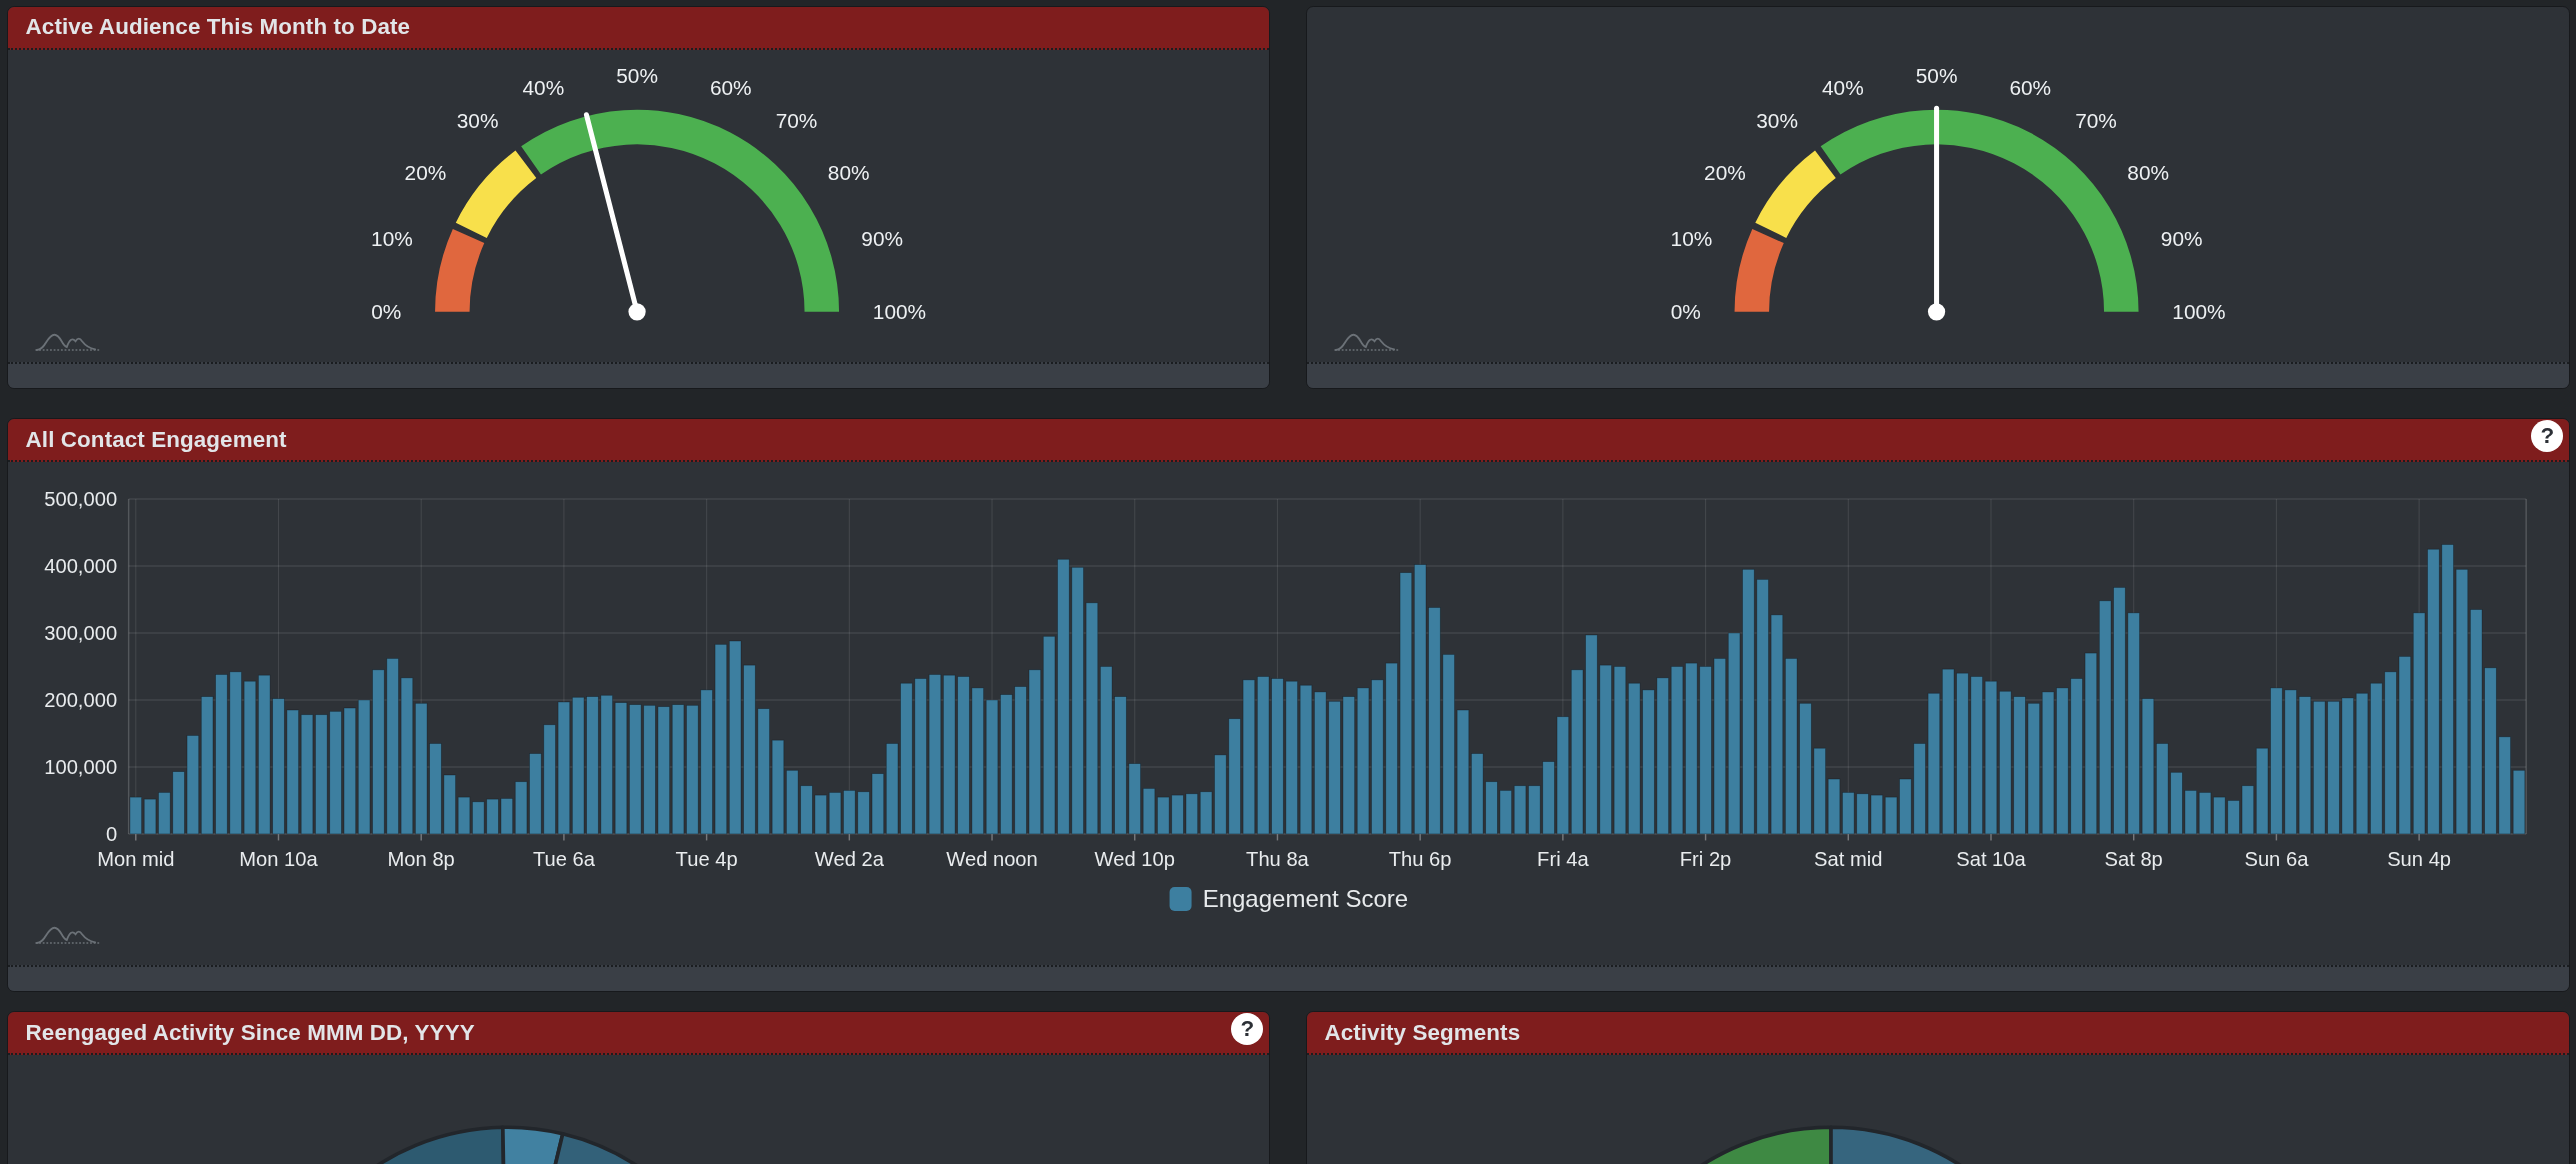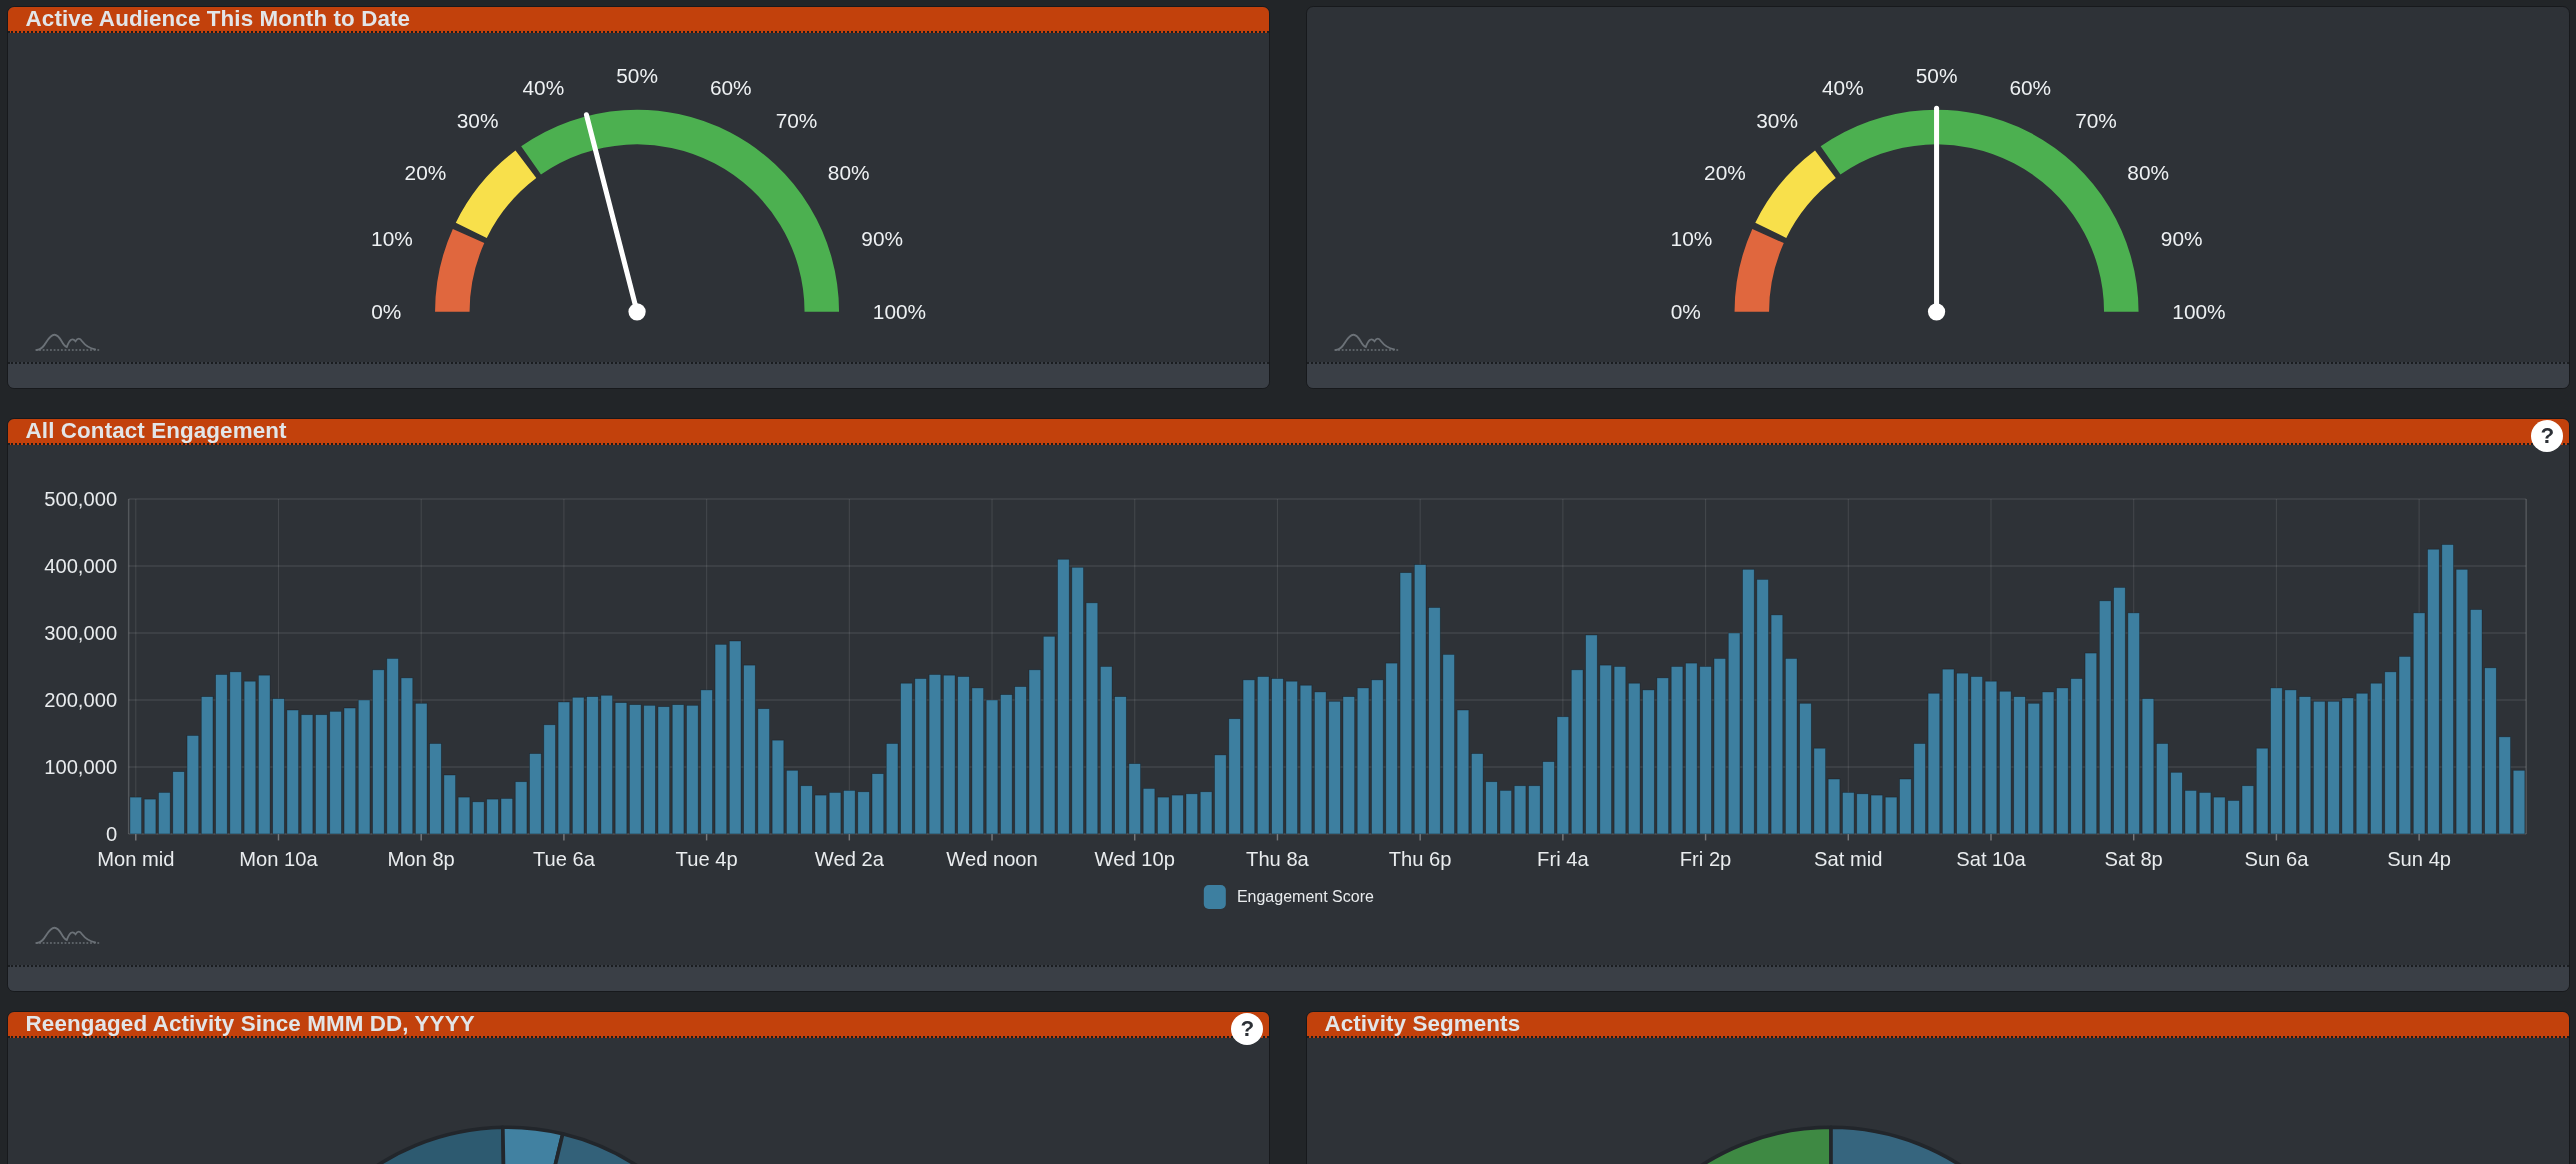--- a/index.html
+++ b/index.html
@@ -10,22 +10,22 @@
   }
   .panel{
     position:absolute;
     background:#2e3237;
     border:1.4px solid #17191c;
     border-radius:7.2px;
     overflow:hidden;
     box-sizing:border-box;
   }
   .panel-header{
-    position:absolute;top:0;left:0;right:0;height:26px;
-    background:#c2410c;
+    position:absolute;top:0;left:0;right:0;height:43px;
+    background:#7f1d1d;
     border-bottom:2.2px dotted #1a1d20;
     display:flex;align-items:center;
     padding:0 17.4px;
     box-sizing:border-box;
   }
   .panel-title{
     color:#e2e5e8;font-size:22.4px;font-weight:bold;letter-spacing:0.1px;
     white-space:nowrap;
   }
   .panel-footer{
@@ -41,21 +41,21 @@
     z-index:5;cursor:pointer;user-select:none;
   }
   .chart-svg{position:absolute;inset:0;width:100%;height:100%;}
   svg text{font-family:"Liberation Sans", sans-serif;}
   .wave-icon{position:absolute;left:26px;}
   .legend{
     position:absolute;left:50%;transform:translateX(-50%);
     display:flex;align-items:center;gap:11px;
   }
   .legend-swatch{width:22.4px;height:24px;border-radius:5px;display:inline-block;}
-  .legend-label{color:#e8ebed;font-size:16px;}
+  .legend-label{color:#e8ebed;font-size:24px;}
   .pie-svg{position:absolute;}
 </style>
 </head>
 <body>
 
 <div class="panel" style="left:7.2px;top:5.8px;width:1263px;height:383px;">
   <div class="panel-header">
     <span class="panel-title">Active Audience This Month to Date</span>
   </div>
   <svg class="chart-svg" id="gauge1" viewBox="0 0 1746 530">

